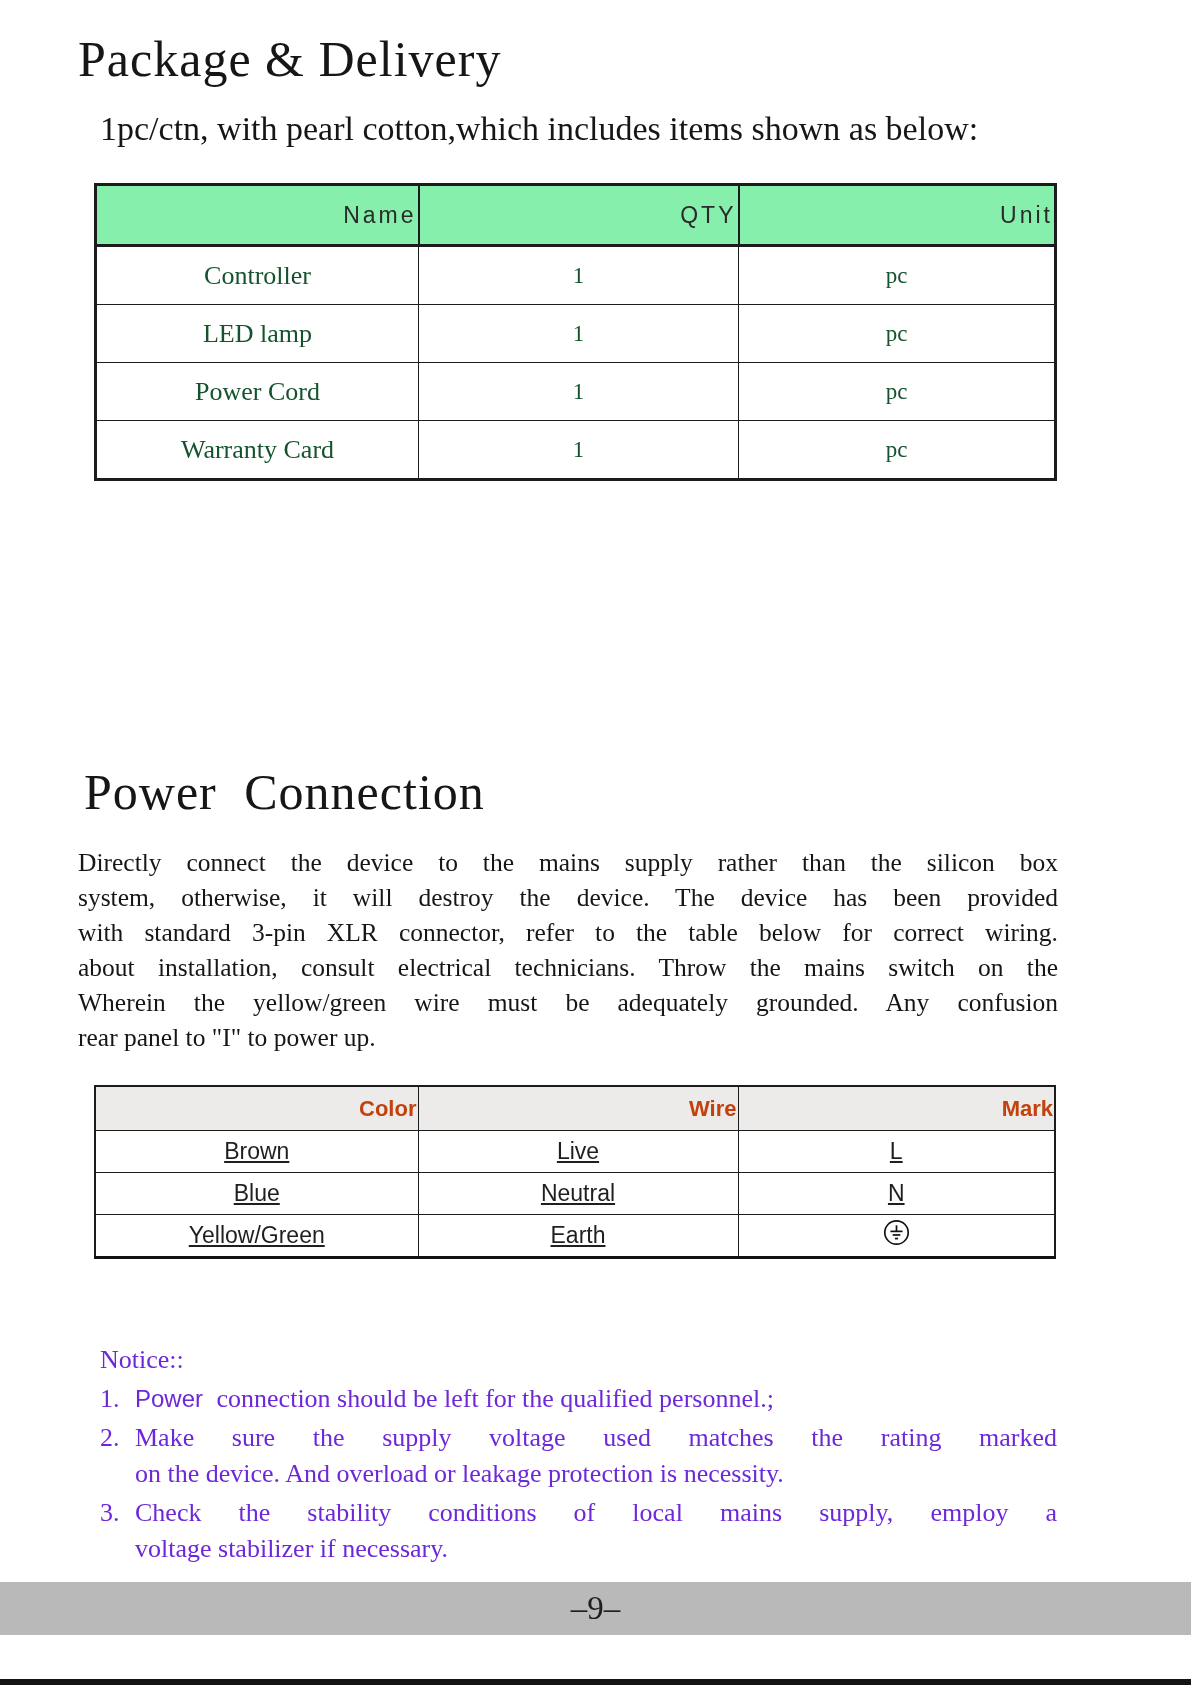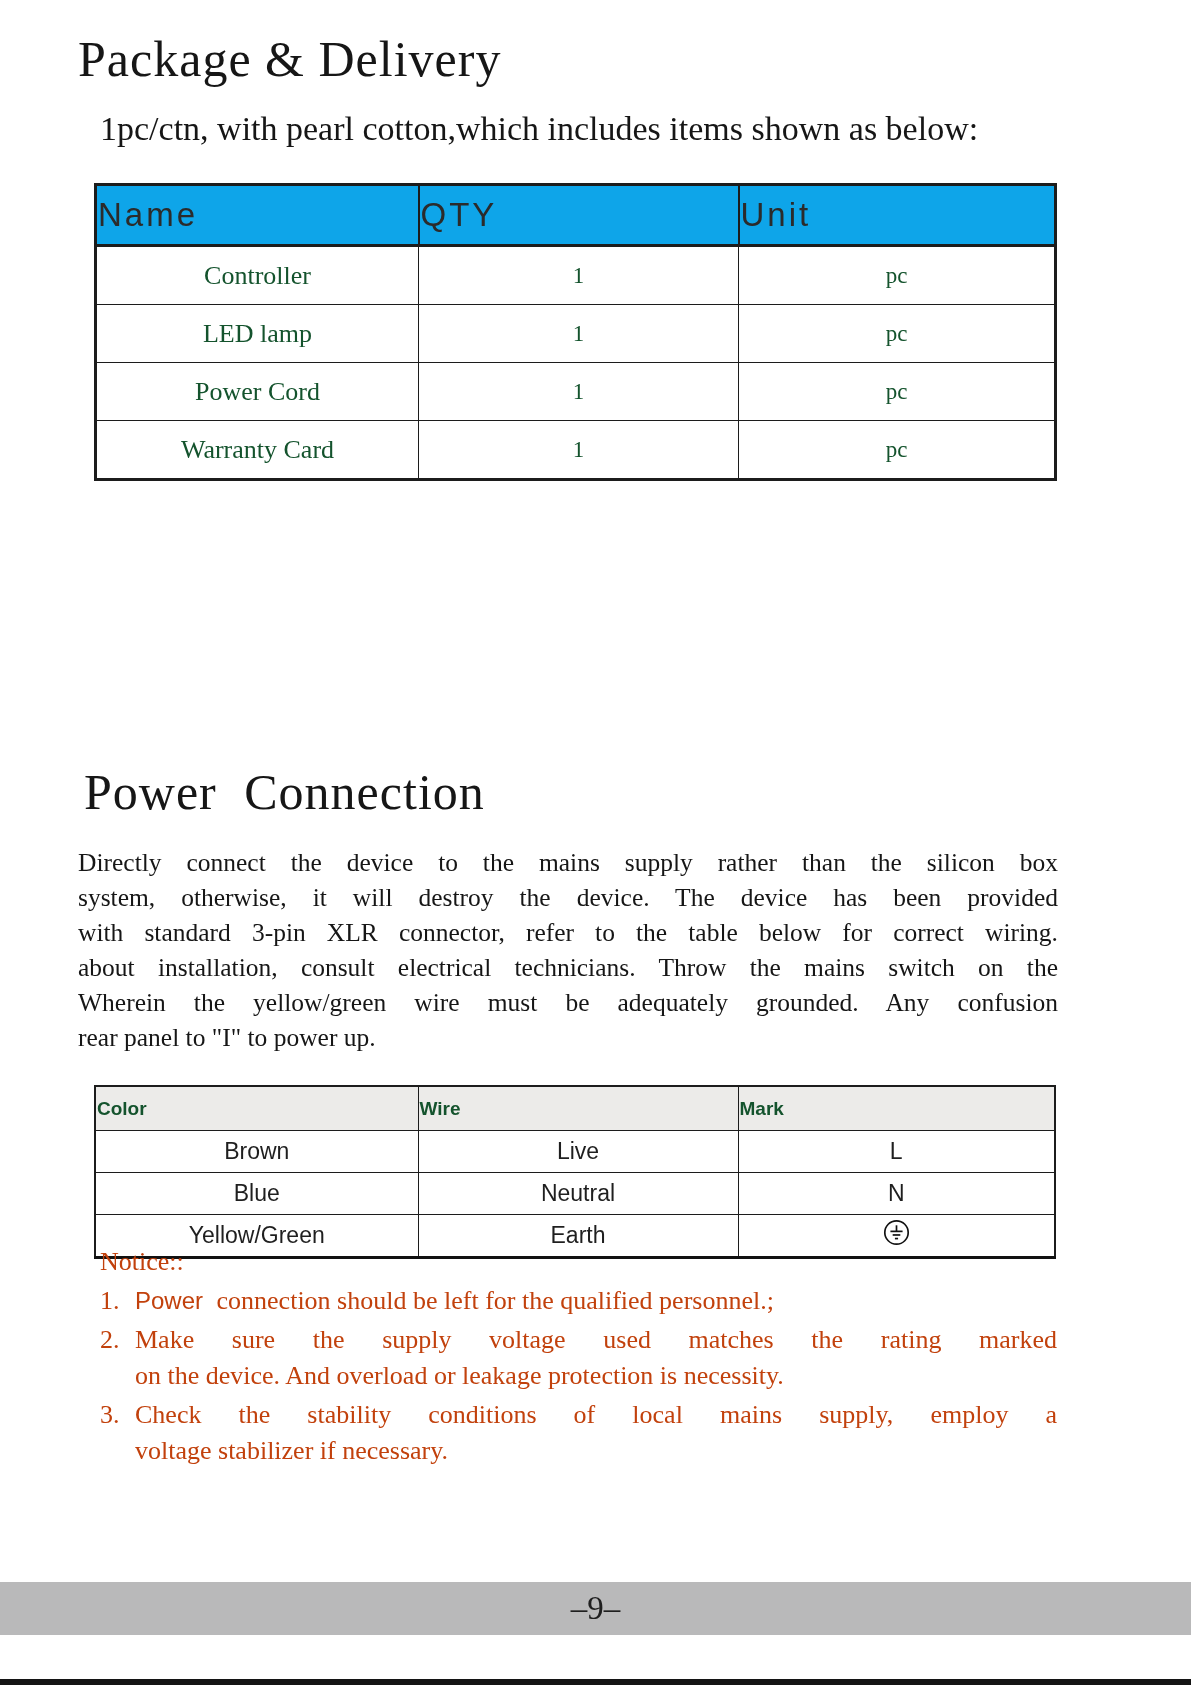--- a/index.html
+++ b/index.html
@@ -19,57 +19,58 @@
   .intro{
     position:absolute;left:100px;top:110px;
     font-size:34px;color:#161616;
   }
   table{border-collapse:collapse;table-layout:fixed}
   .t1{
     position:absolute;left:94px;top:183px;width:960px;
     border:3px solid #1c1c1c;
   }
   .t1 th{
-    height:56px;background:#0ea5e9;
-    font-family:"Liberation Sans",sans-serif;font-size:33px;font-weight:400;
-    letter-spacing:3px;color:#2b2b2b;text-align:left;
+    height:56px;background:#86efac;
+    font-family:"Liberation Sans",sans-serif;font-size:23px;font-weight:400;
+    letter-spacing:3px;color:#2b2b2b;text-align:right;
     border:2px solid #1c1c1c;border-bottom:3px solid #1c1c1c;
   }
   .t1 td{
     height:55px;text-align:center;vertical-align:middle;
     font-size:26px;color:#14532d;
     border:1.5px solid #1c1c1c;
   }
   .t1 td.qty,.t1 td.unit{font-size:23px}
   .c1{width:323px}.c2{width:320px}.c3{width:317px}
   .t2{
     position:absolute;left:94px;top:1085px;width:960px;
     border:2px solid #1c1c1c;border-bottom:3px solid #111111;
   }
   .t2 th{
     height:41px;background:#ECEBE9;
-    font-family:"Liberation Sans",sans-serif;font-size:19px;font-weight:700;
-    color:#14532d;text-align:left;
+    font-family:"Liberation Sans",sans-serif;font-size:22px;font-weight:700;
+    color:#c2410c;text-align:right;
     border:1.5px solid #1c1c1c;
   }
   .t2 td{
     height:39px;text-align:center;vertical-align:middle;
     font-family:"Liberation Sans",sans-serif;font-size:23px;color:#1f1f1f;
     border:1.5px solid #1c1c1c;
+    text-decoration:underline;
   }
   .t2 td .earth{display:inline-block;vertical-align:middle}
   .para{
     position:absolute;left:78px;top:845px;width:980px;
     font-size:25.5px;line-height:35px;color:#161616;
   }
   .jline{text-align:justify;text-align-last:justify}
   .lline{text-align:left}
   .notice{
-    position:absolute;left:100px;top:1244px;width:957px;
-    font-size:26px;line-height:36px;color:#c2410c;
+    position:absolute;left:100px;top:1342px;width:957px;
+    font-size:26px;line-height:36px;color:#6d28d9;
   }
   .notice-label{margin-bottom:3px}
   .notice-item{position:relative;padding-left:35px;margin-bottom:3px}
   .notice-num{position:absolute;left:0;top:0}
   .sans-word{font-family:"Liberation Sans",sans-serif;font-size:24px;margin-right:7px}
   .footer-bar{
     position:absolute;left:0;top:1582px;width:1191px;height:53px;
     background:#B9B9BA;text-align:center;line-height:53px;
     font-size:33px;color:#1f1f1f;
   }

